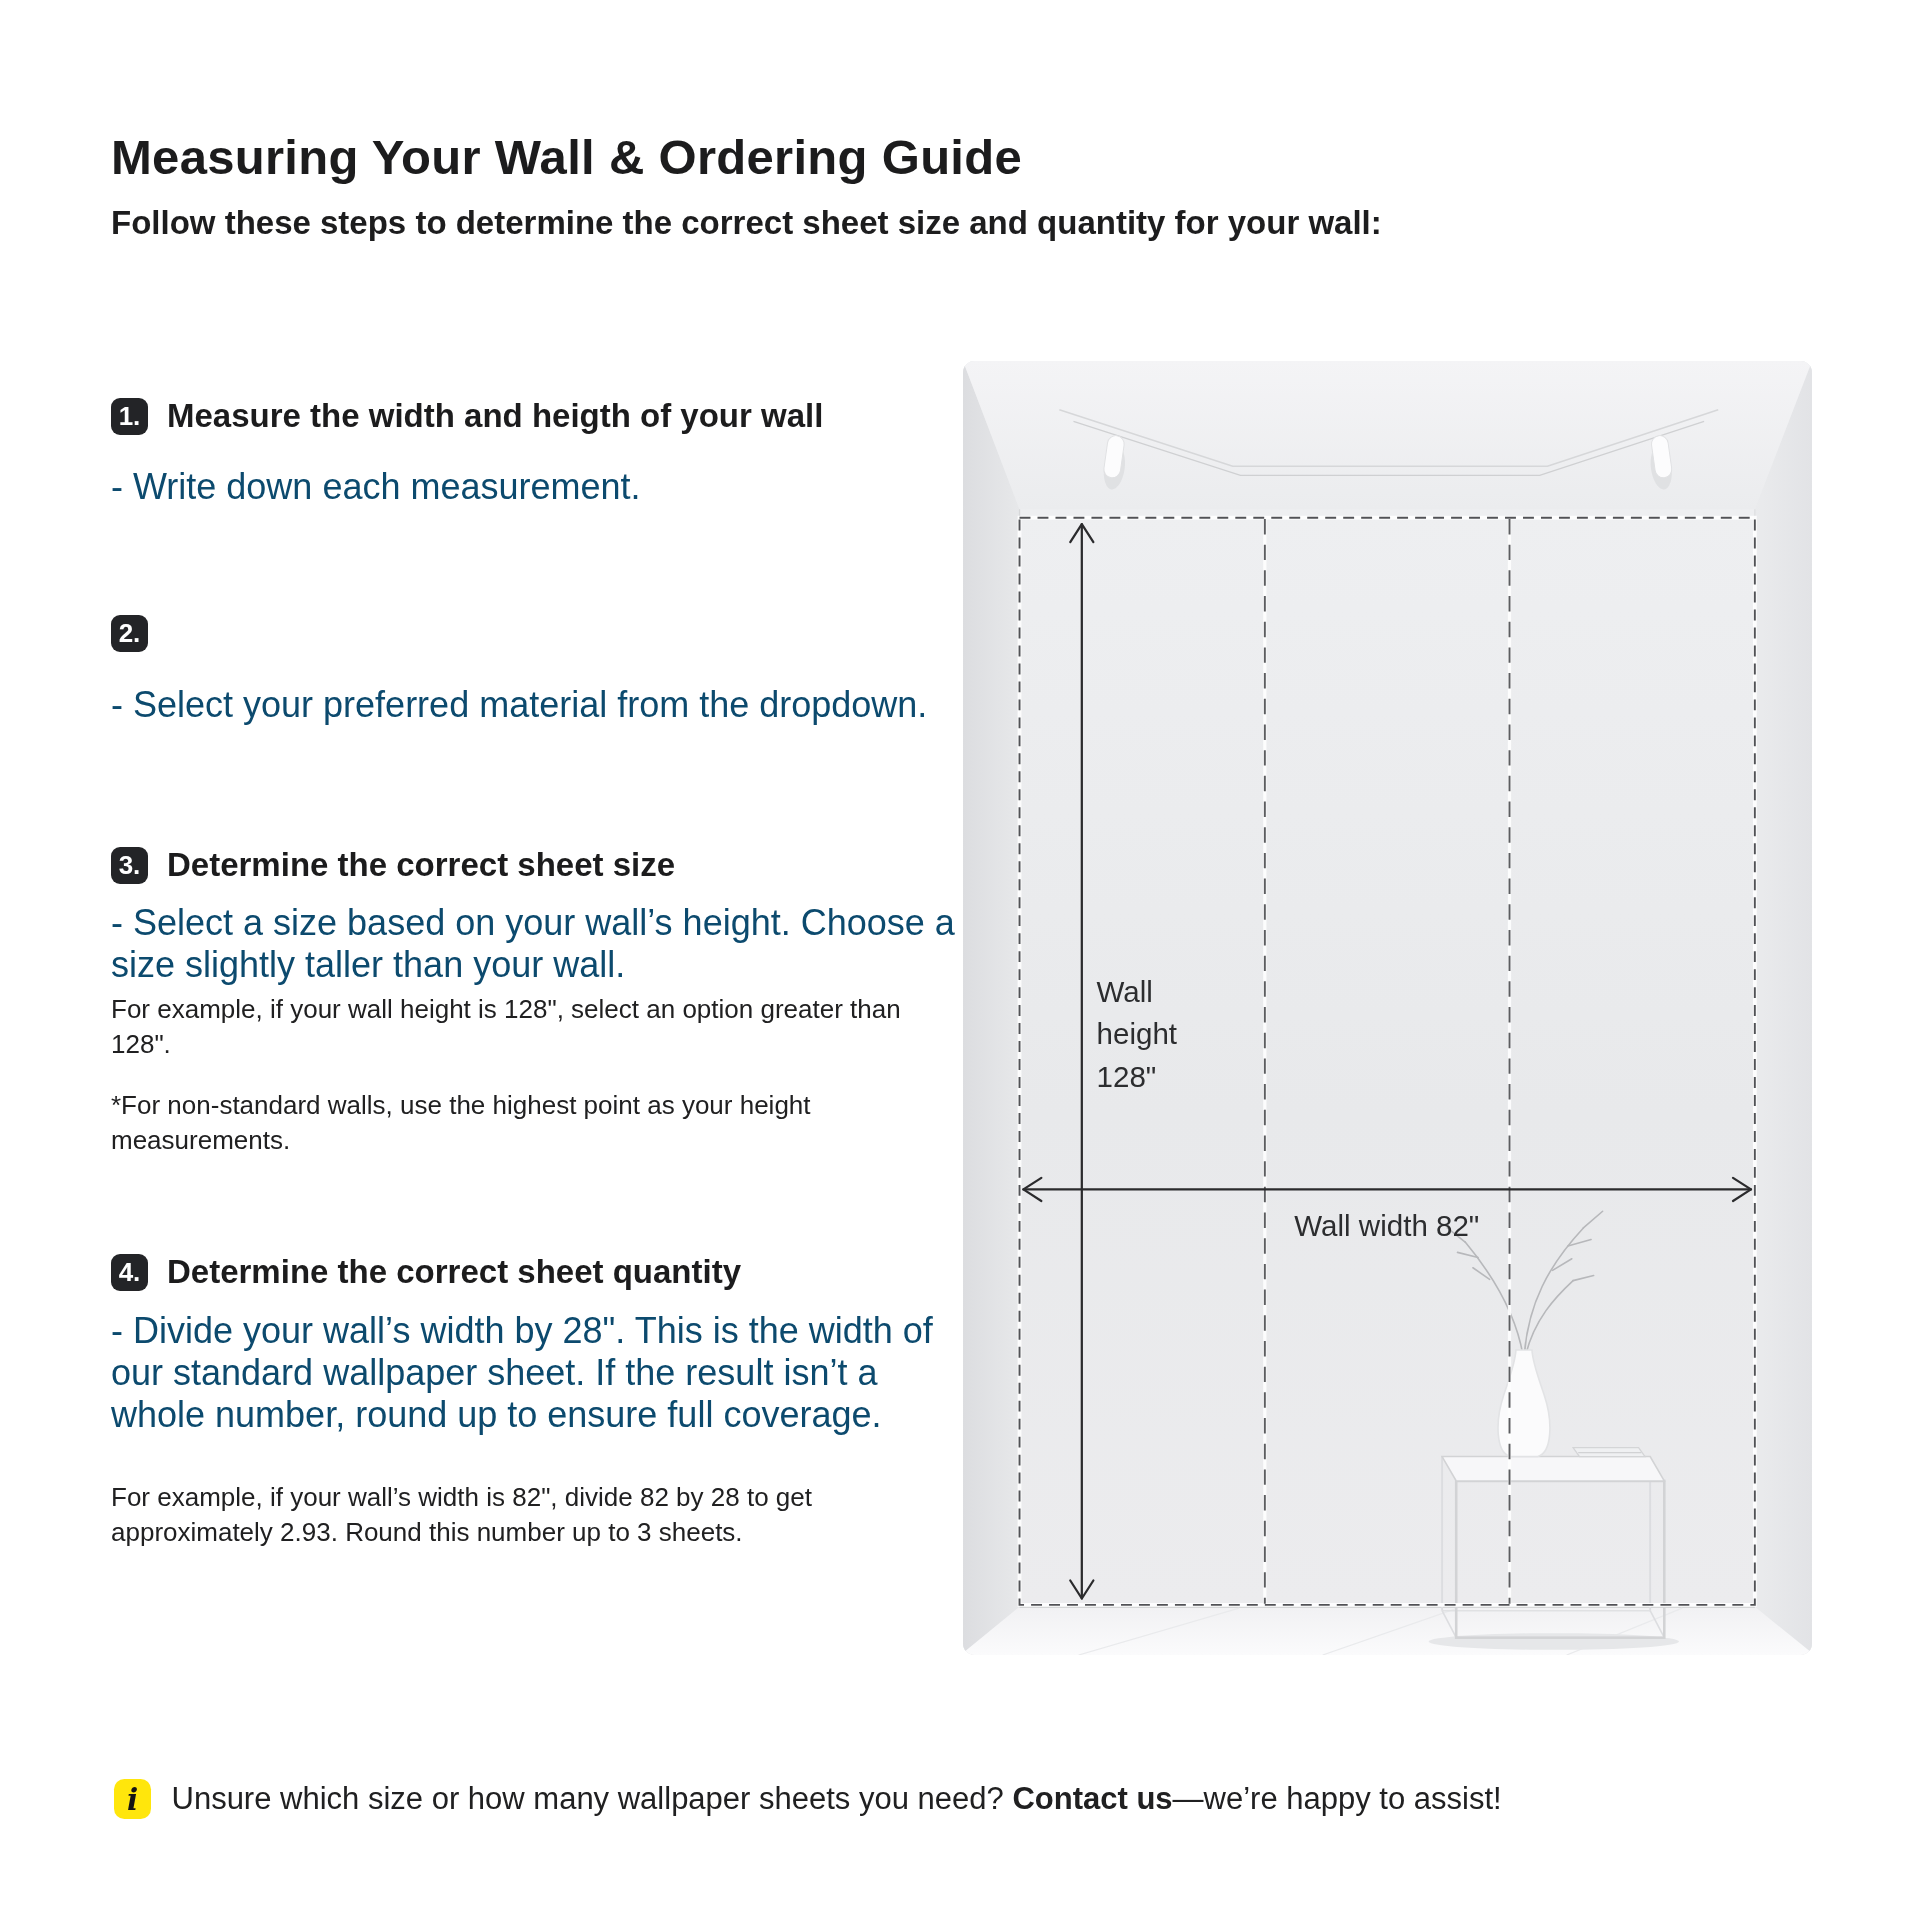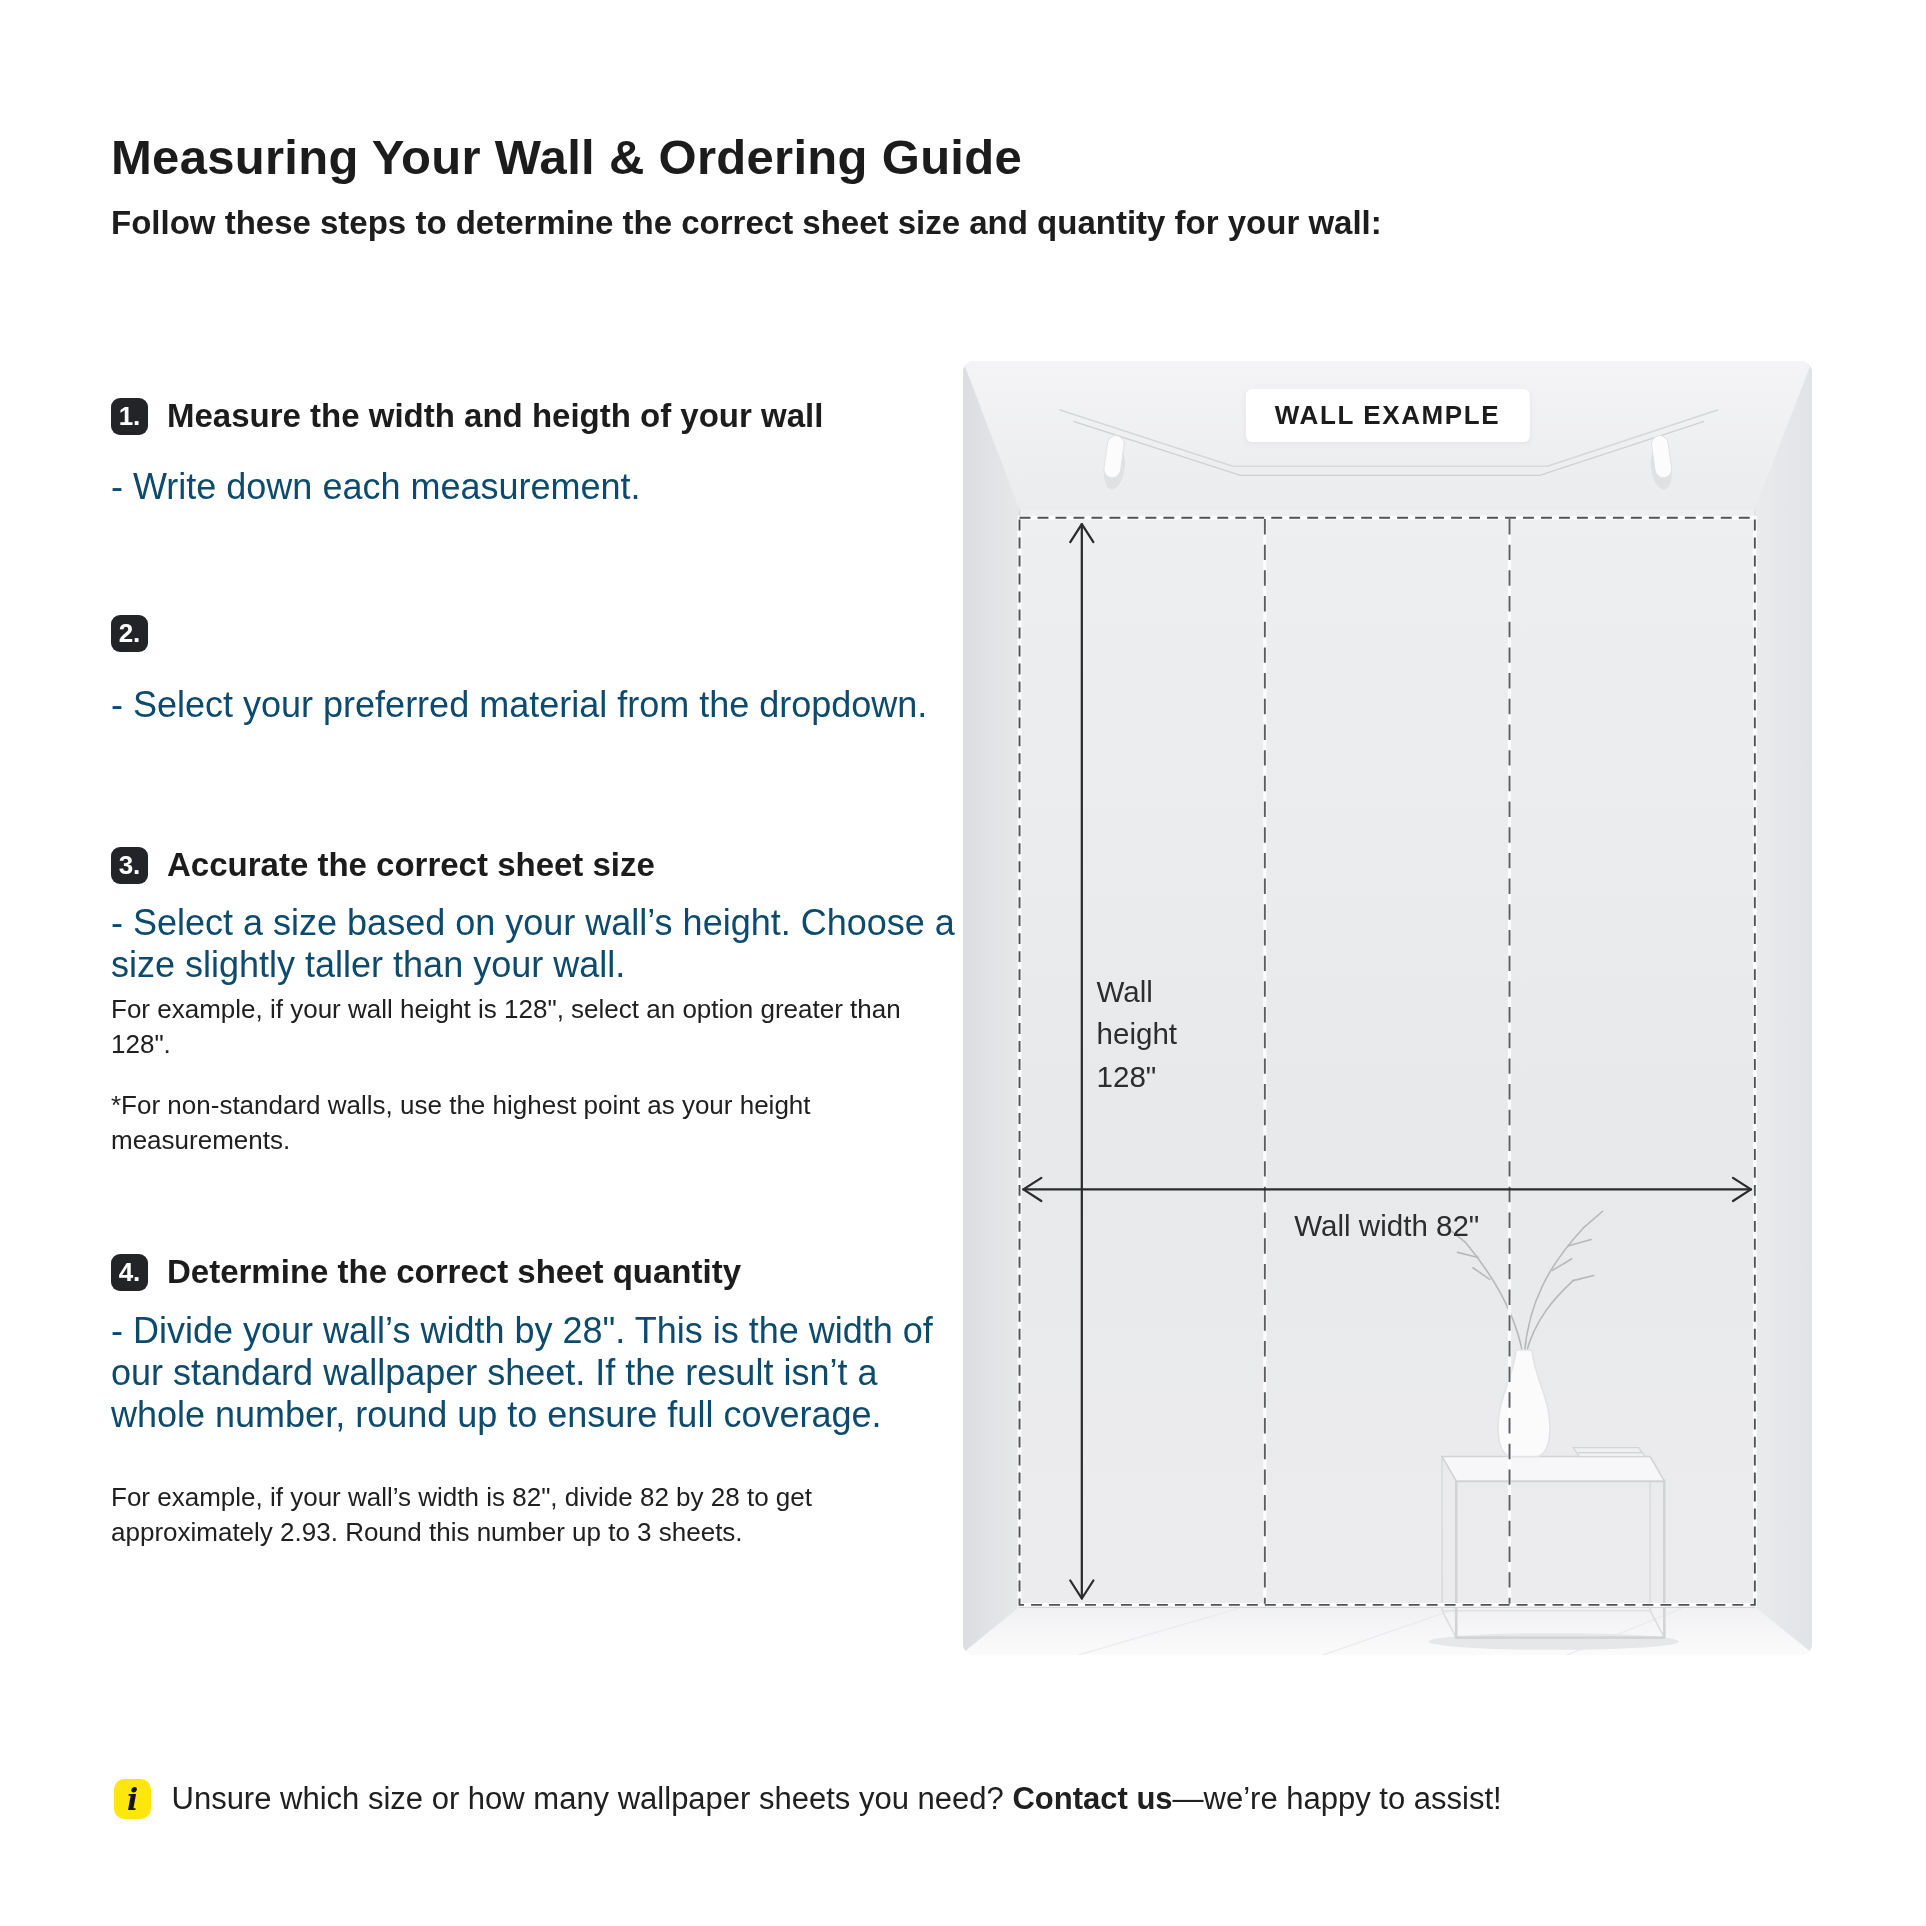--- a/index.html
+++ b/index.html
@@ -76,21 +76,21 @@
 </div>
 <div class="step-desc s1d">- Write down each measurement.</div>
 
 <div class="step step-header s2h">
   <div class="step-badge" style="background:#232427;color:#ffffff;">2.</div>
 </div>
 <div class="step-desc s2d">- Select your preferred material from the dropdown.</div>
 
 <div class="step step-header s3h">
   <div class="step-badge" style="background:#232427;color:#ffffff;">3.</div>
-  <div class="step-heading">Accurate the correct sheet size</div>
+  <div class="step-heading">Determine the correct sheet size</div>
 </div>
 <div class="step-desc s3d">- Select a size based on your wall’s height. Choose a size slightly taller than your wall.</div>
 <div class="step-note s3n1">For example, if your wall height is 128", select an option greater than 128".</div>
 <div class="step-note s3n2">*For non-standard walls, use the highest point as your height measurements.</div>
 
 <div class="step step-header s4h">
   <div class="step-badge" style="background:#232427;color:#ffffff;">4.</div>
   <div class="step-heading">Determine the correct sheet quantity</div>
 </div>
 <div class="step-desc s4d">- Divide your wall’s width by 28". This is the width of our standard wallpaper sheet. If the result isn’t a whole number, round up to ensure full coverage.</div>
@@ -196,20 +196,19 @@
     </g>
 
     <text class="svg-label">
       <tspan x="208" y="998">Wall</tspan>
       <tspan x="208" y="1064">height</tspan>
       <tspan x="208" y="1130">128"</tspan>
     </text>
     <text class="svg-label" x="660" y="1362" text-anchor="middle">Wall width 82"</text>
   </svg>
 
-  <div class="wall-example-badge">WALL EXAMPLE</div>
 </div>
 
 <div class="footer">
   <div class="info-icon" style="background:#ffe60c;">i</div>
   <div class="footer-text"><span>Unsure which size or how many wallpaper sheets you need? </span><b>Contact us</b><span>—we’re happy to assist!</span></div>
 </div>
 
 
 </body></html>

